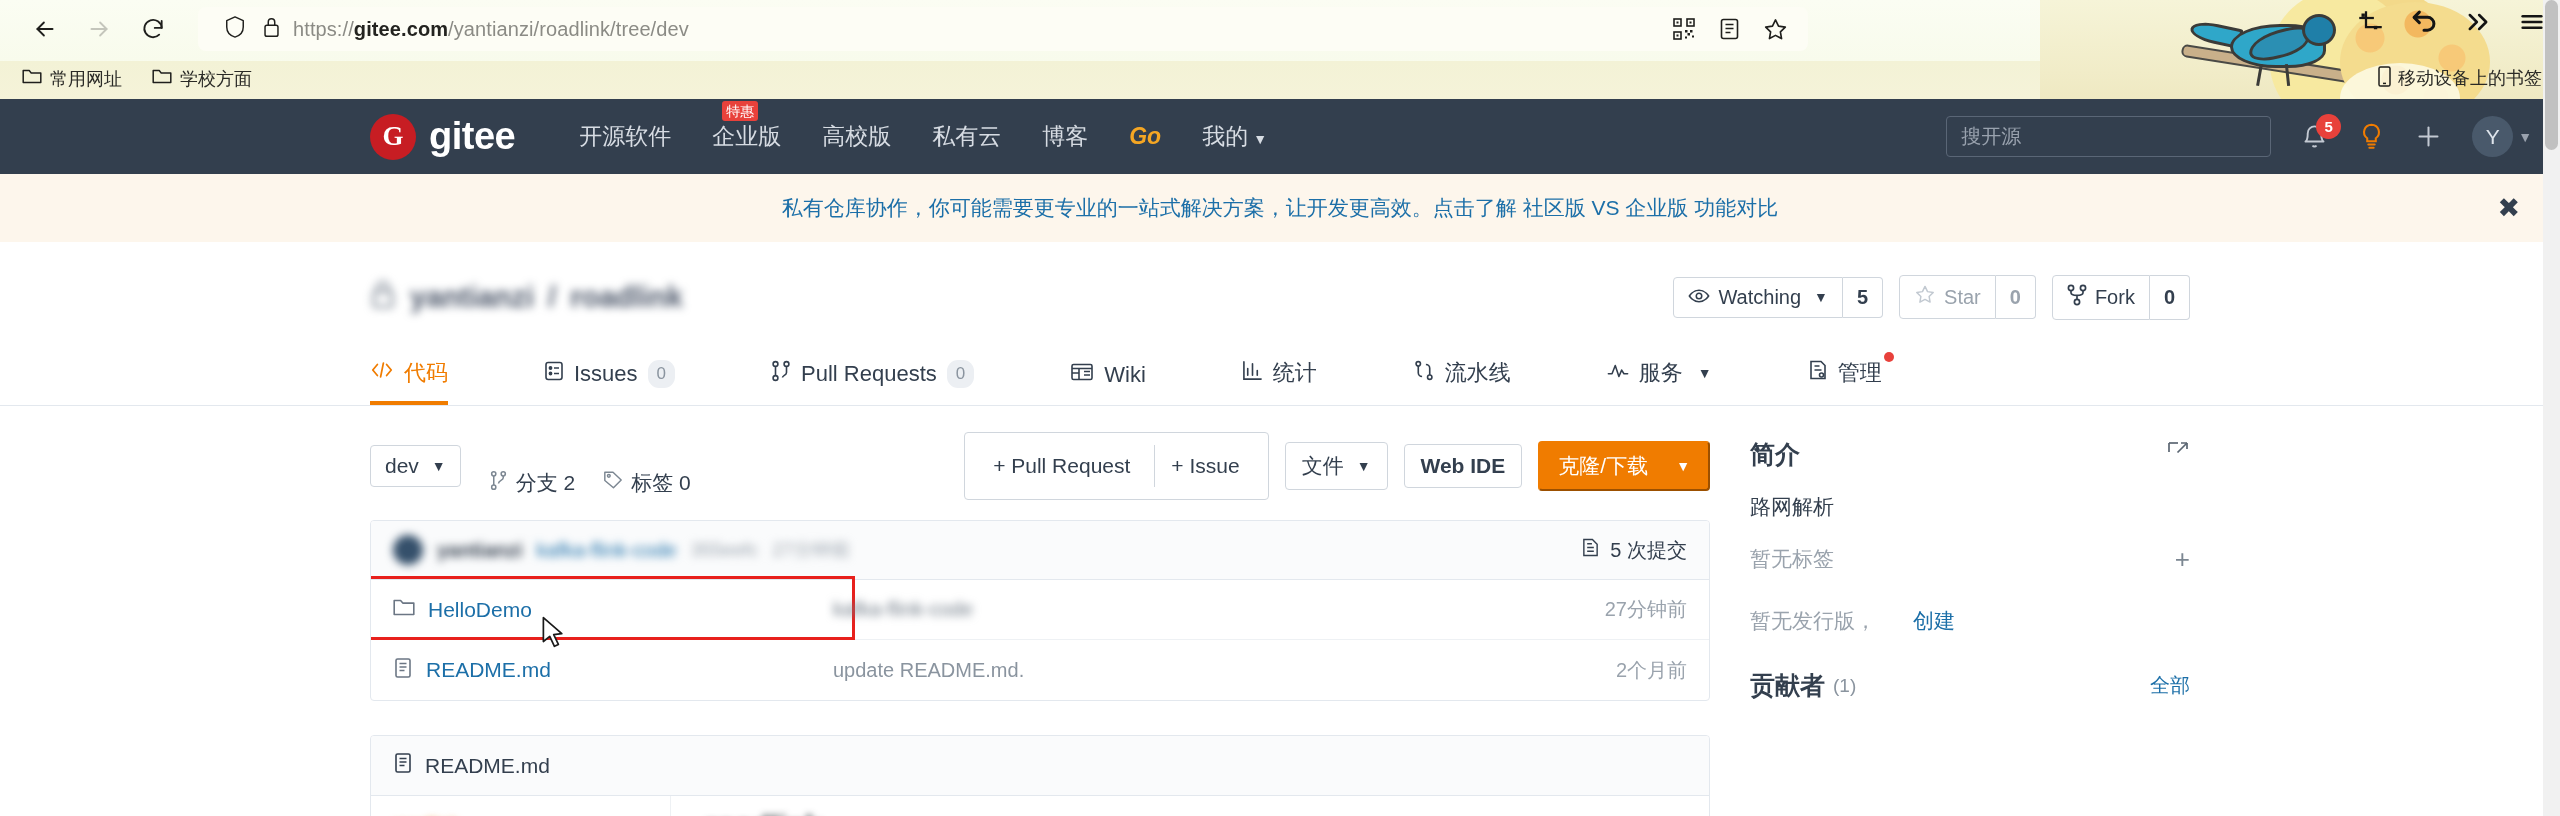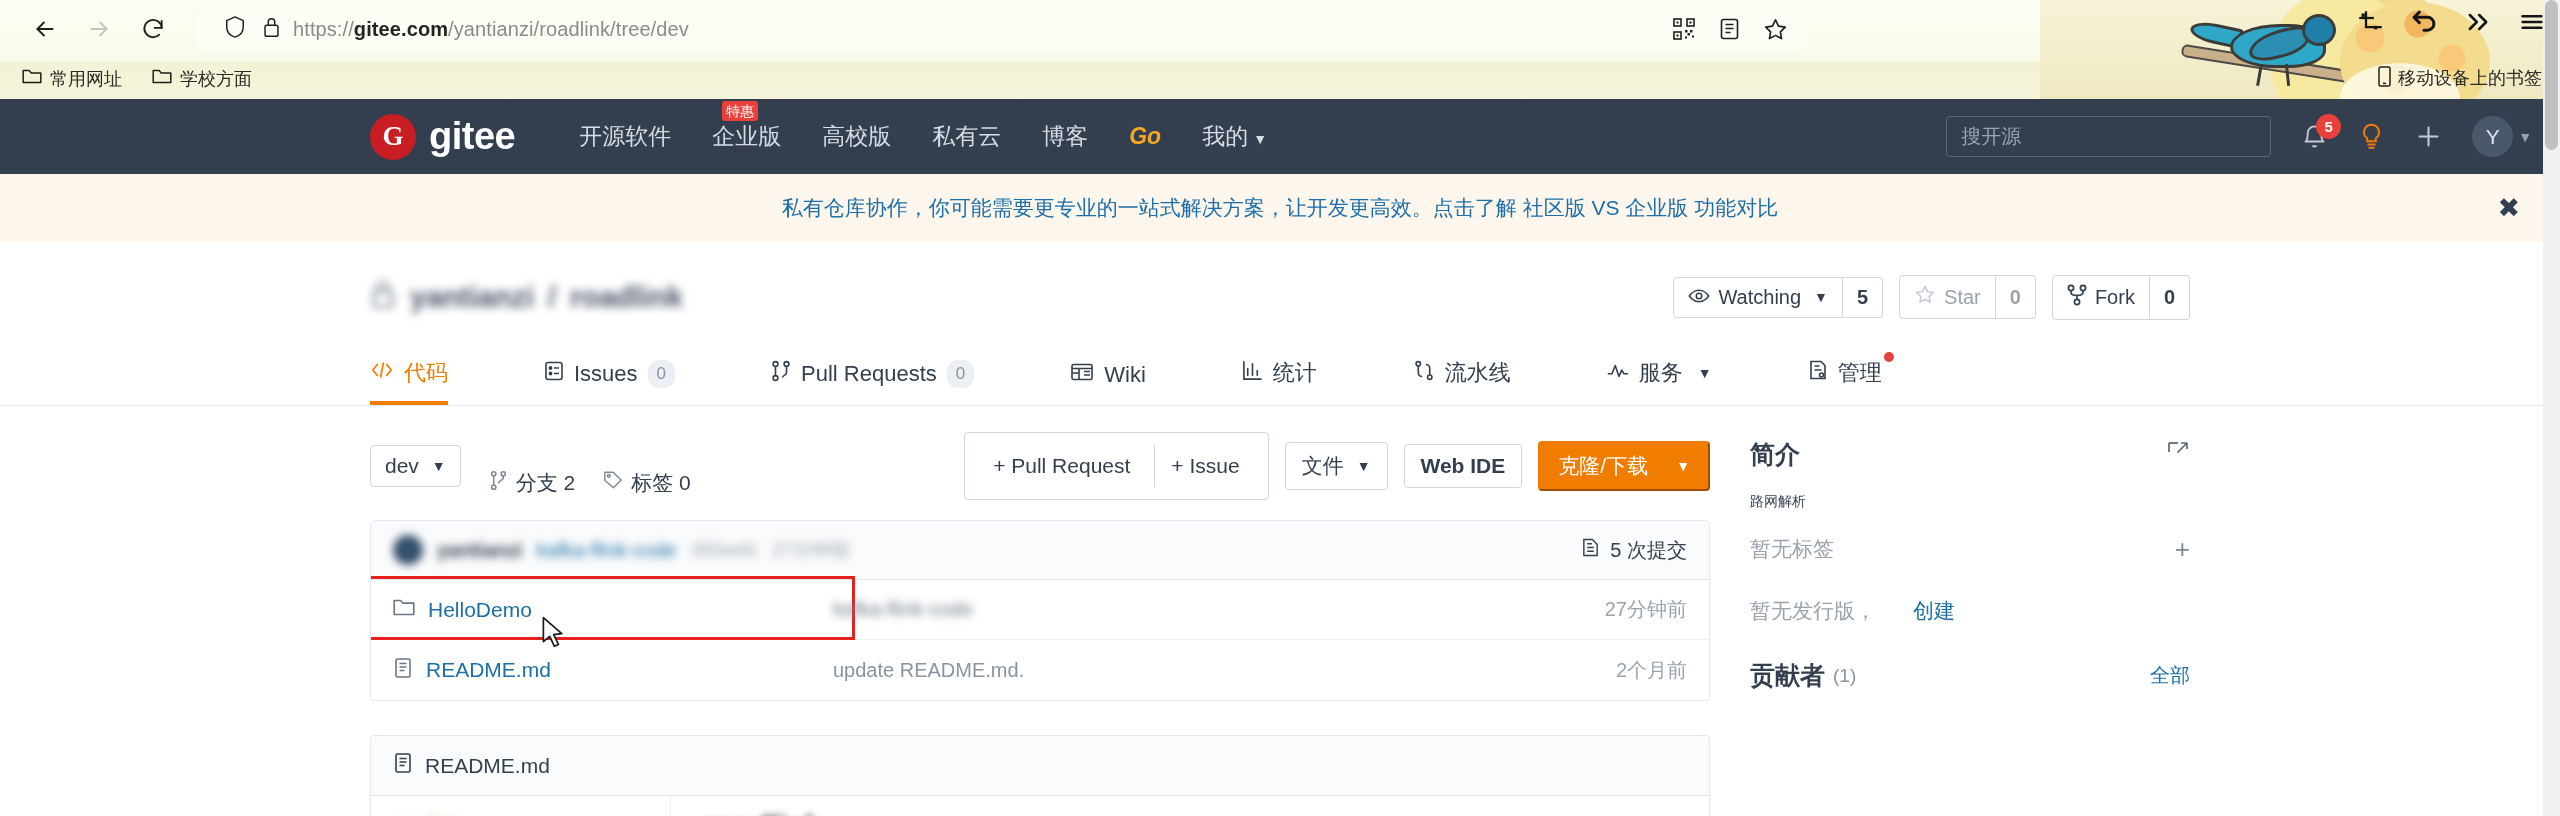--- a/index.html
+++ b/index.html
@@ -304,21 +304,21 @@
   .side-sec { margin-bottom: 34px; }
   .side-head {
     display: flex; align-items: center; font-size: 25px; font-weight: 700;
     color: #333f4e; margin-bottom: 22px;
   }
   .side-head .sub { font-size: 19px; font-weight: 400; color: #8a949f; margin-left: 8px; }
   .side-head .right {
     margin-left: auto; font-size: 20px; font-weight: 400; color: #1c6fa8; cursor: pointer;
   }
   .side-head .right.icon { color: #5b6672; }
-  .side-text { font-size: 14px; color: #333f4e; margin-bottom: 24px; margin-top: 16px; }
+  .side-text { font-size: 21px; color: #333f4e; margin-bottom: 24px; margin-top: 16px; }
   .side-row {
     display: flex; align-items: center; font-size: 21px; color: #9aa3ad; gap: 27px;
   }
   .side-row .plus { margin-left: auto; font-size: 26px; color: #7c8792; cursor: pointer; line-height: 1; }
   .side-link { color: #1c6fa8; cursor: pointer; }
 
   .watermark {
     position: absolute; right: 34px; bottom: 8px; font-size: 16px;
     color: #c9ced4; letter-spacing: .6px; user-select: none;
   }

